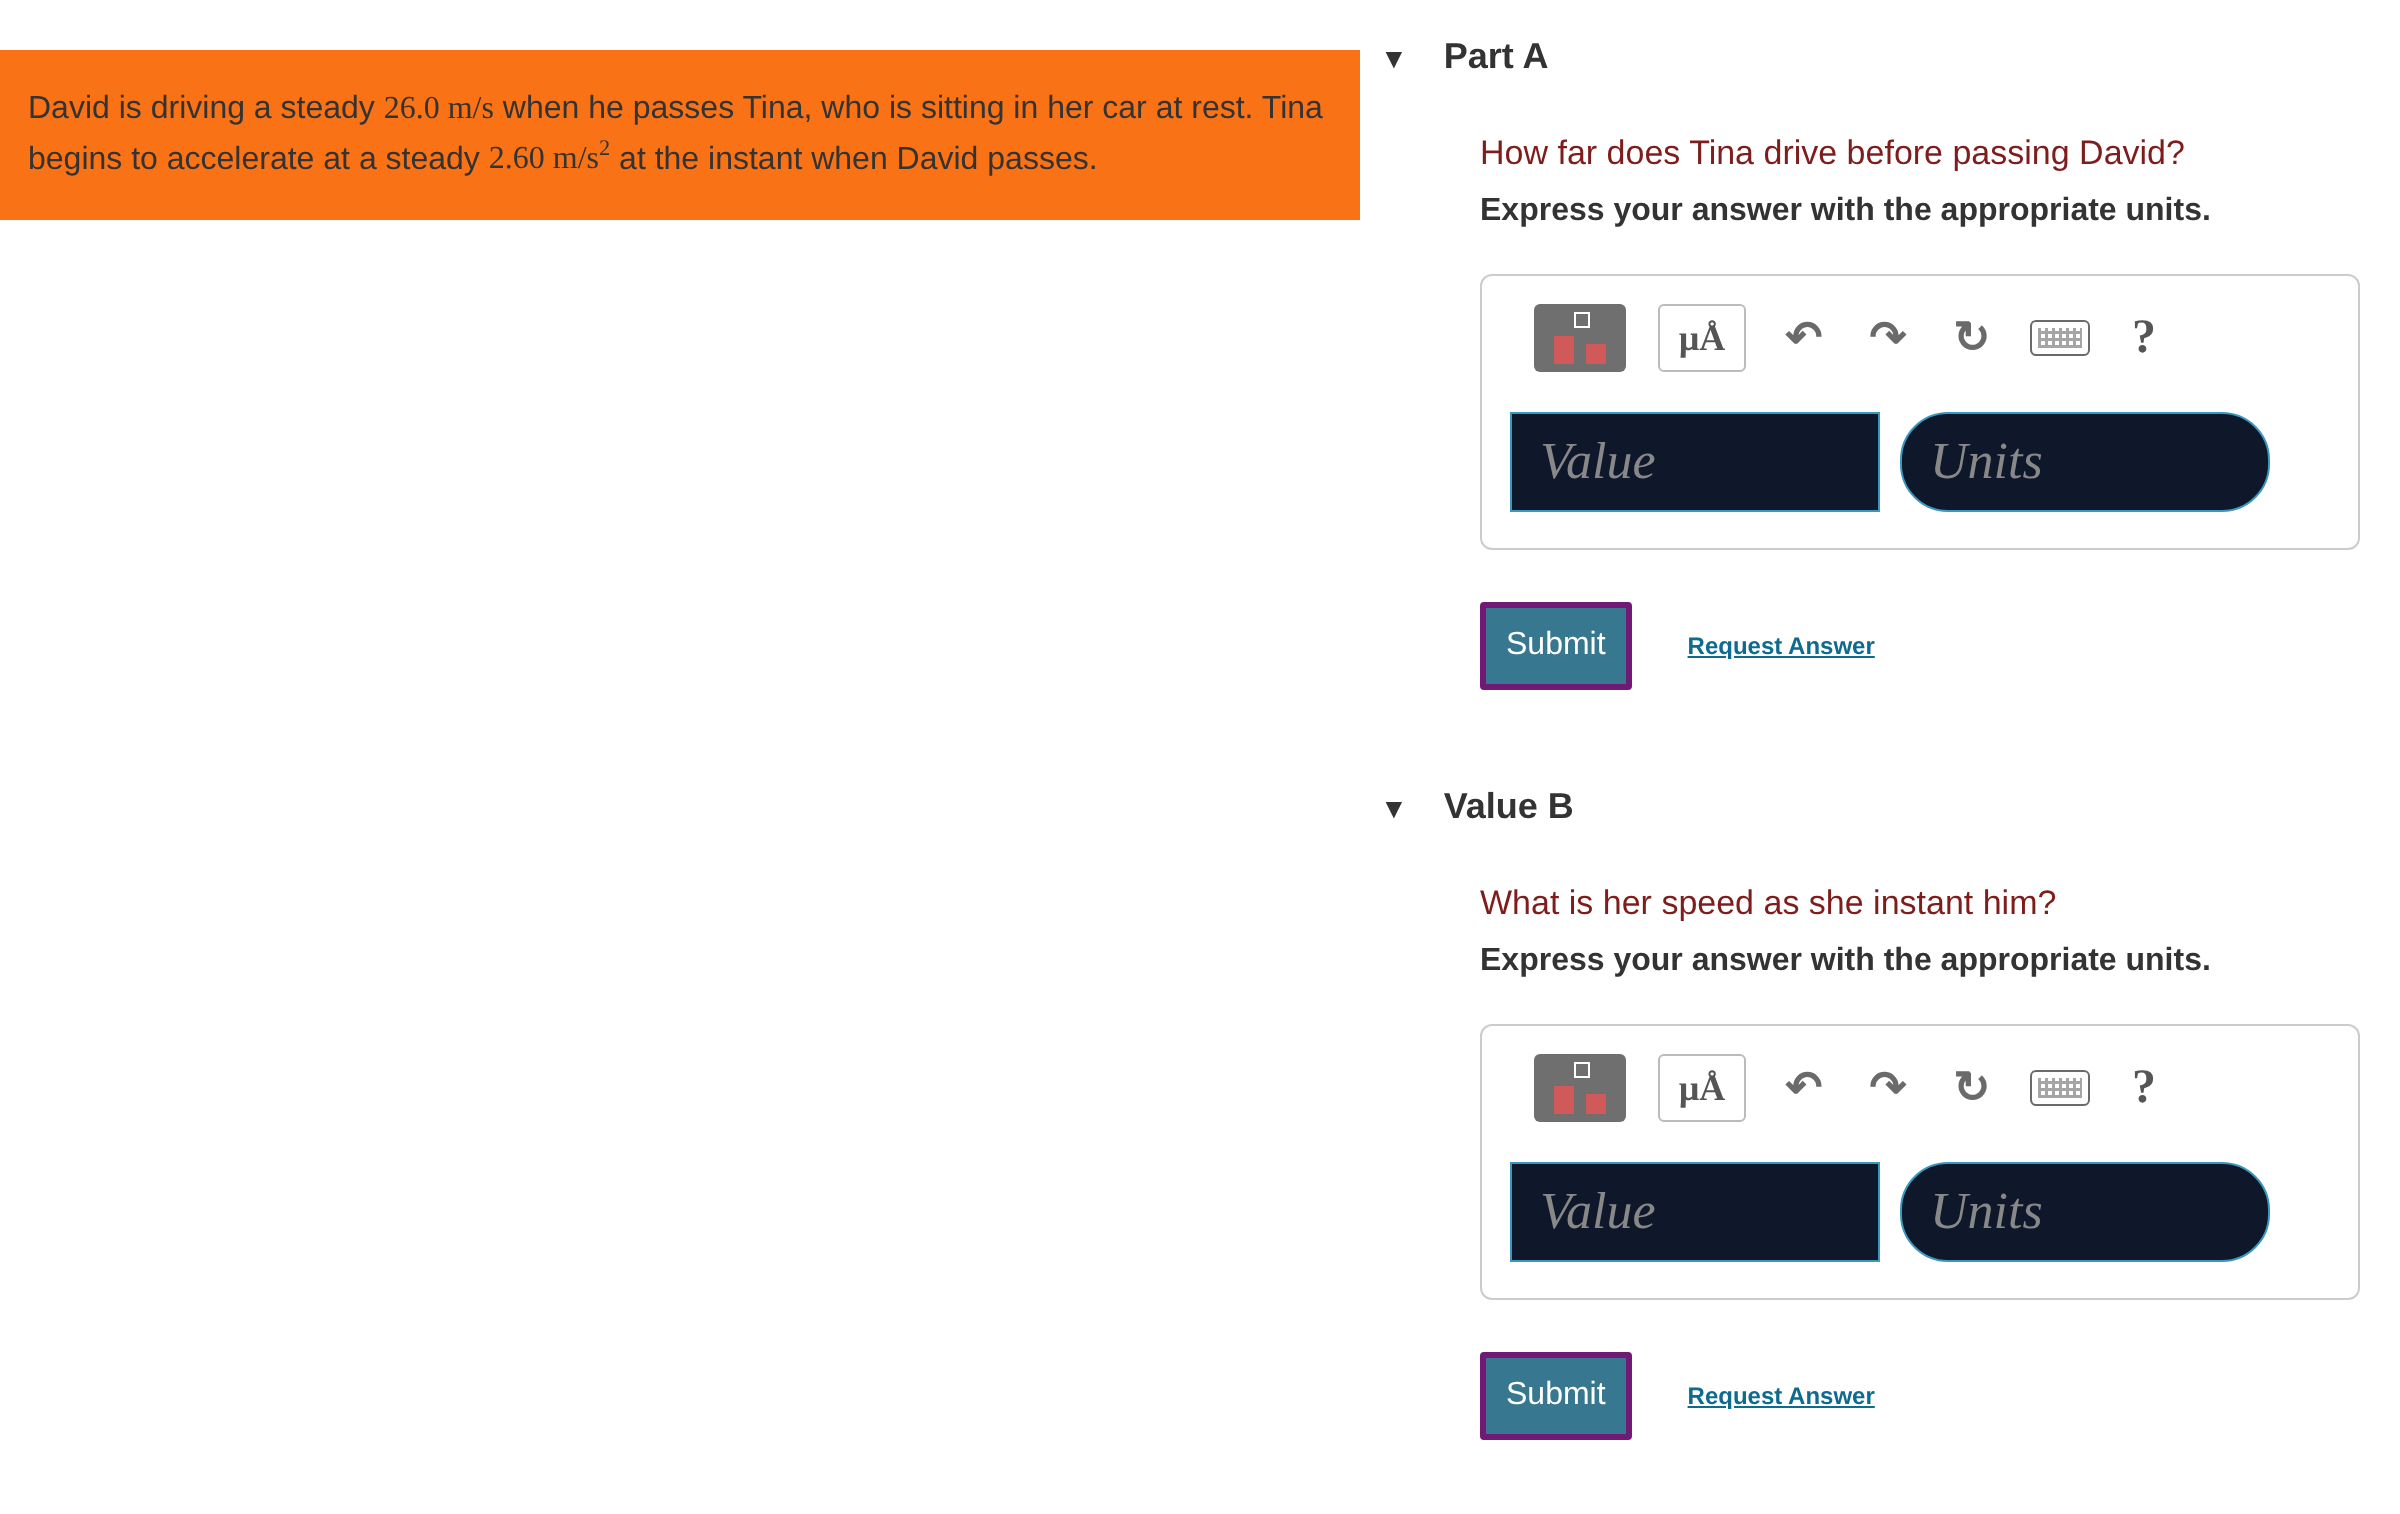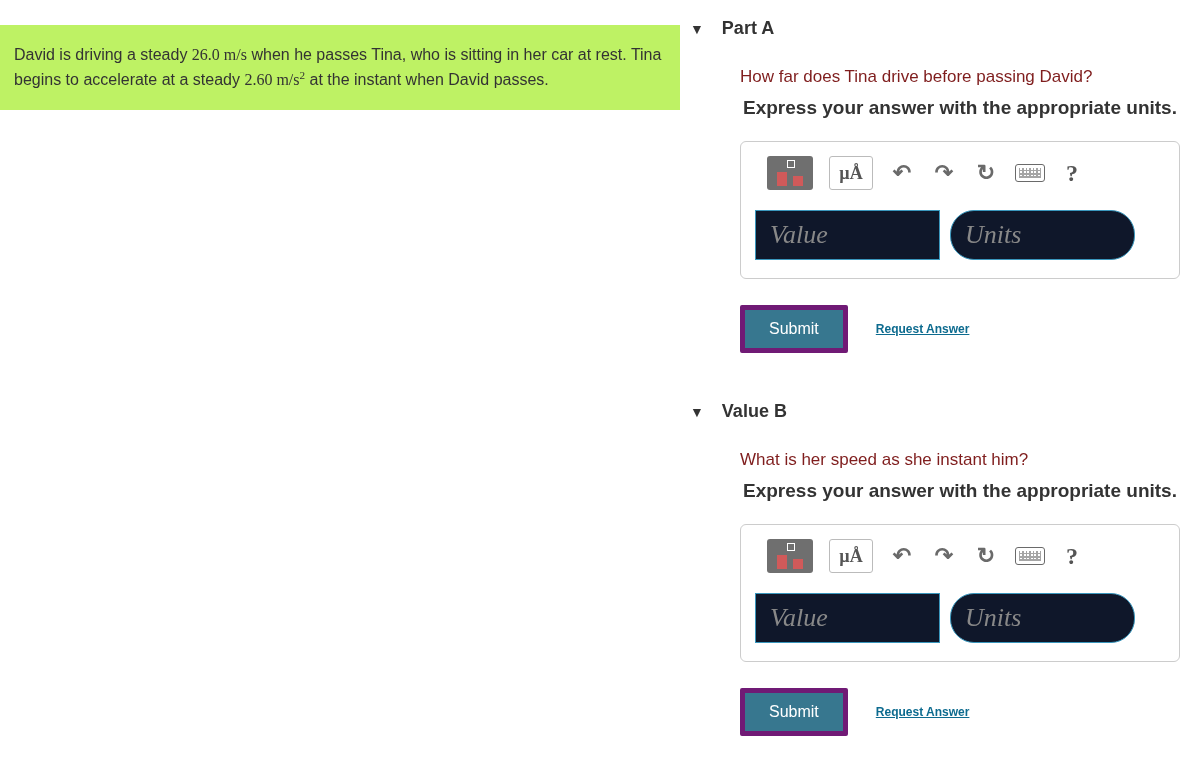--- a/index.html
+++ b/index.html
@@ -8,21 +8,21 @@
     font-family: Arial, Helvetica, sans-serif;
     font-size: 16px;
     color: #333;
     background: #fff;
     width: 1200px;
   }
   .container { display: flex; }
   .left-col { width: 680px; padding: 0; }
   .right-col { width: 520px; padding: 0 20px 0 0; }
   .prompt-box {
-    background: #bef264;
+    background: #f97316;
     padding: 18px 14px 18px 14px;
     margin: 25px 0 0 0;
     color: #333;
     line-height: 1.5;
   }
   .mathv { font-family: "Times New Roman", serif; }
   .part-header {
     display: flex;
     align-items: center;
     font-weight: bold;
@@ -30,21 +30,21 @@
     padding: 18px 0 22px 10px;
     color: #333;
   }
   .part-header .tri {
     margin-right: 18px;
     font-size: 14px;
     color: #333;
   }
   .part-body { padding: 0 0 30px 60px; }
   .question { margin: 6px 0 10px 0; font-size: 17px; color:#7f1d1d;}
-  .instruct { font-weight: bold; margin: 0 0 22px 0; font-size: 19px; text-align: center; }
+  .instruct { font-weight: bold; margin: 0 0 22px 0; font-size: 16px; }
   .answer-box {
     border: 1px solid #ccc;
     border-radius: 6px;
     padding: 14px 14px 18px 14px;
     margin-bottom: 26px;
   }
   .toolbar {
     display: flex;
     align-items: center;
     gap: 16px;
@@ -110,22 +110,22 @@
   }
   .val-input { width: 185px; }
   .unit-input { width: 185px; border-radius: 24px; }
   .val-input::placeholder, .unit-input::placeholder{
     color:#888; font-style:italic;
   }
   .action-row { display: flex; align-items: center; gap: 28px; }
   .submit-btn {
     background: #37778f;
     color: #fff;
-    border: 5px solid #701a75;
-    padding: 10px 24px;
+    border: 3px solid #701a75;
+    padding: 10px 10px;
     font-size: 16px;
     cursor: pointer;
     border-radius: 2px;
   }
   .req-link {
     color: #0d6b8f;
     font-weight: bold;
     text-decoration: underline;
     cursor: pointer;
     font-size: 12px;

